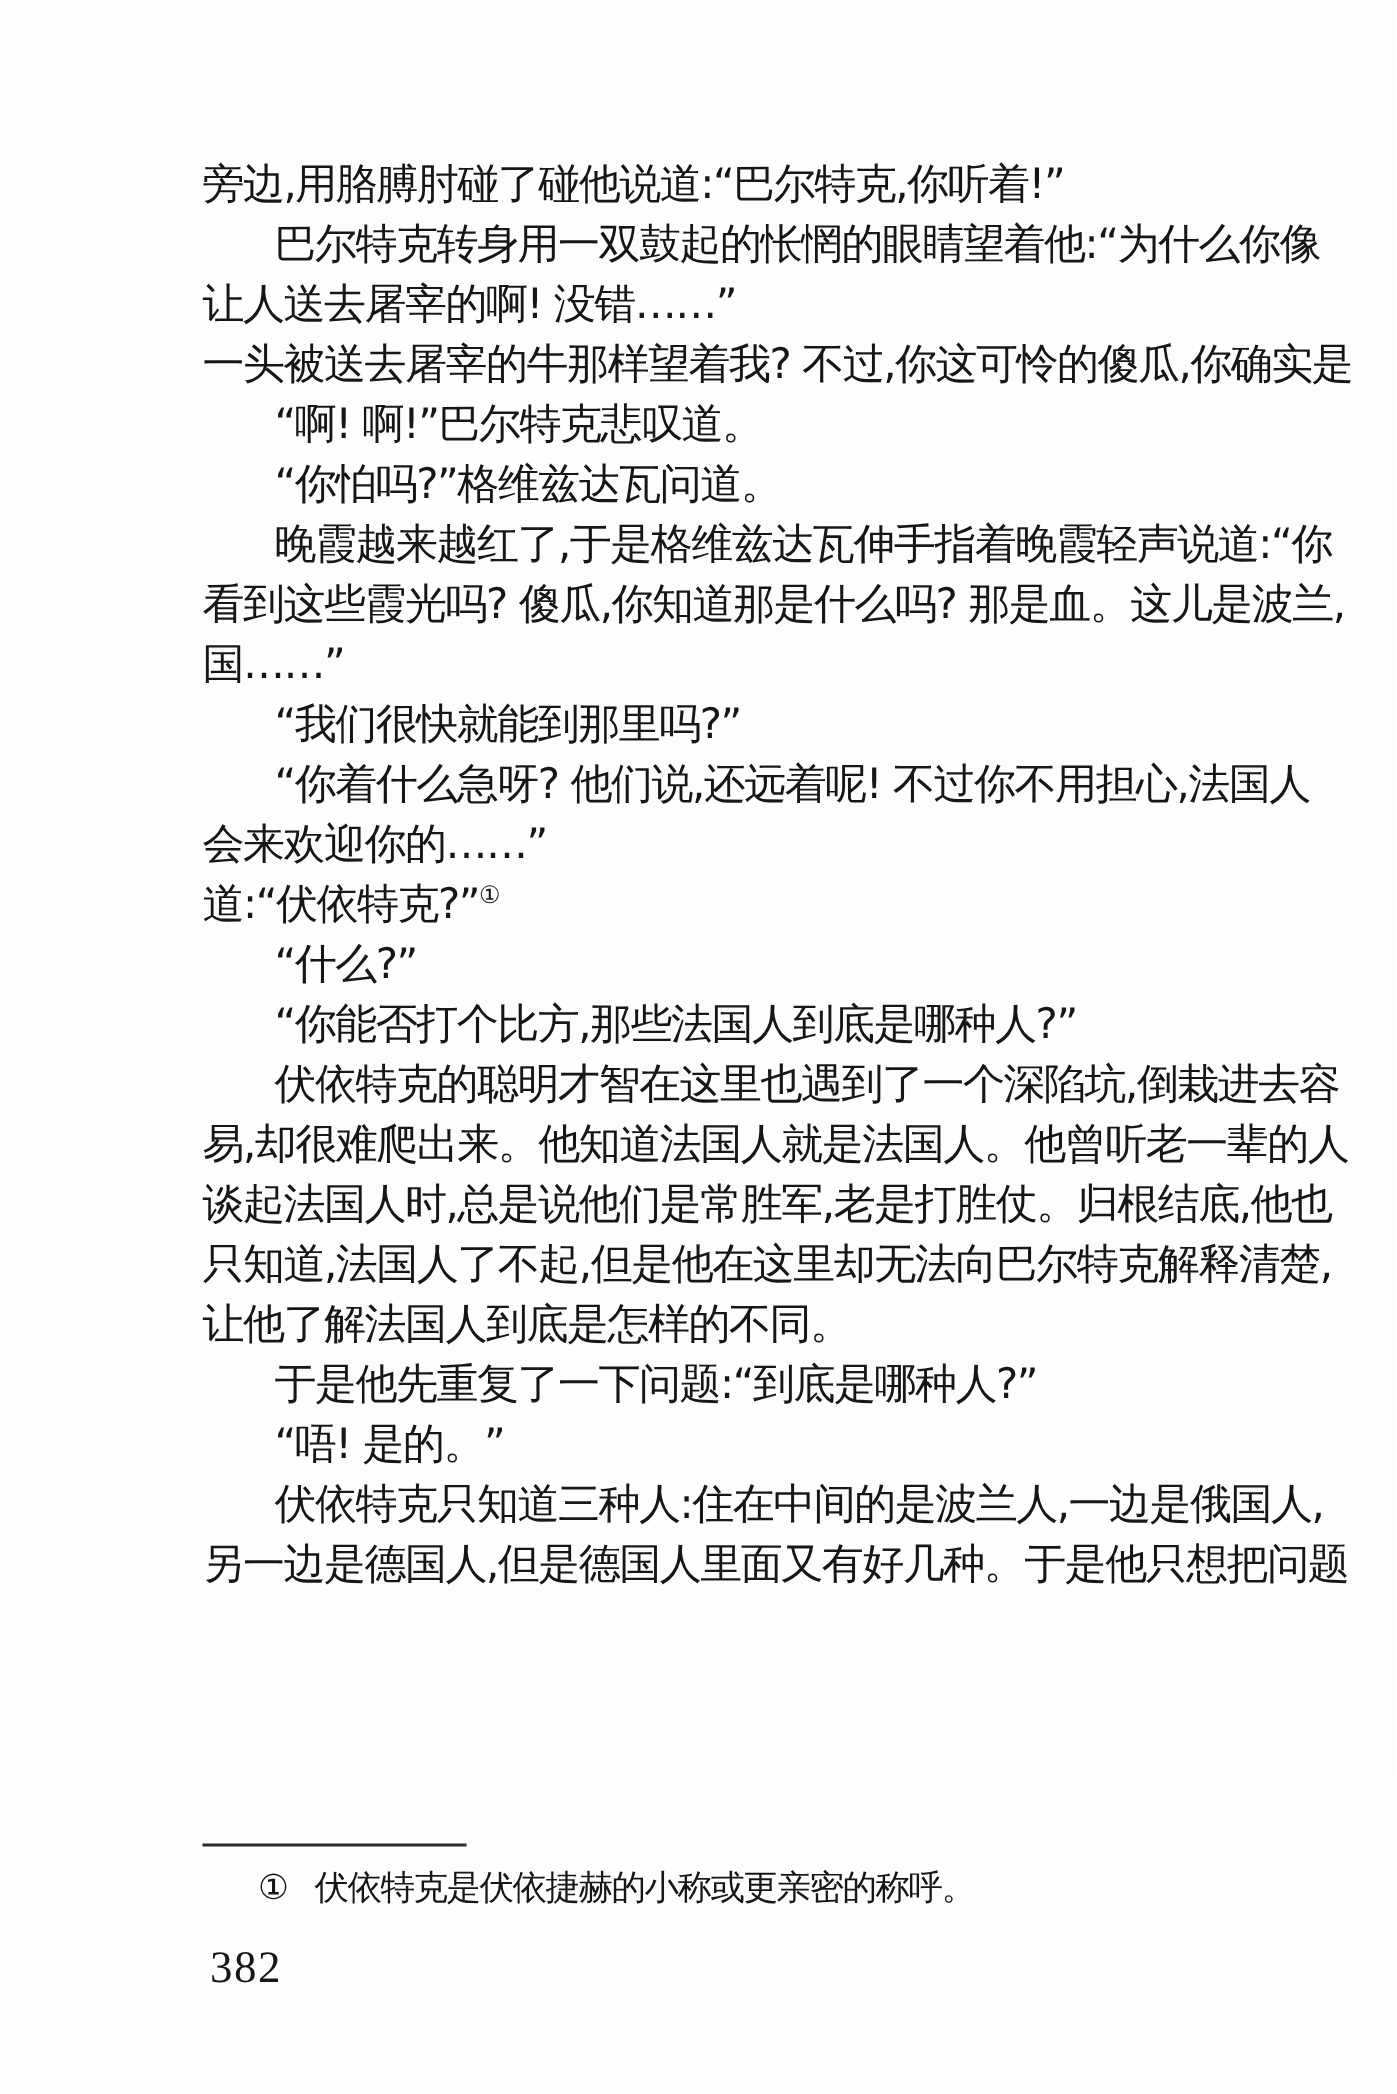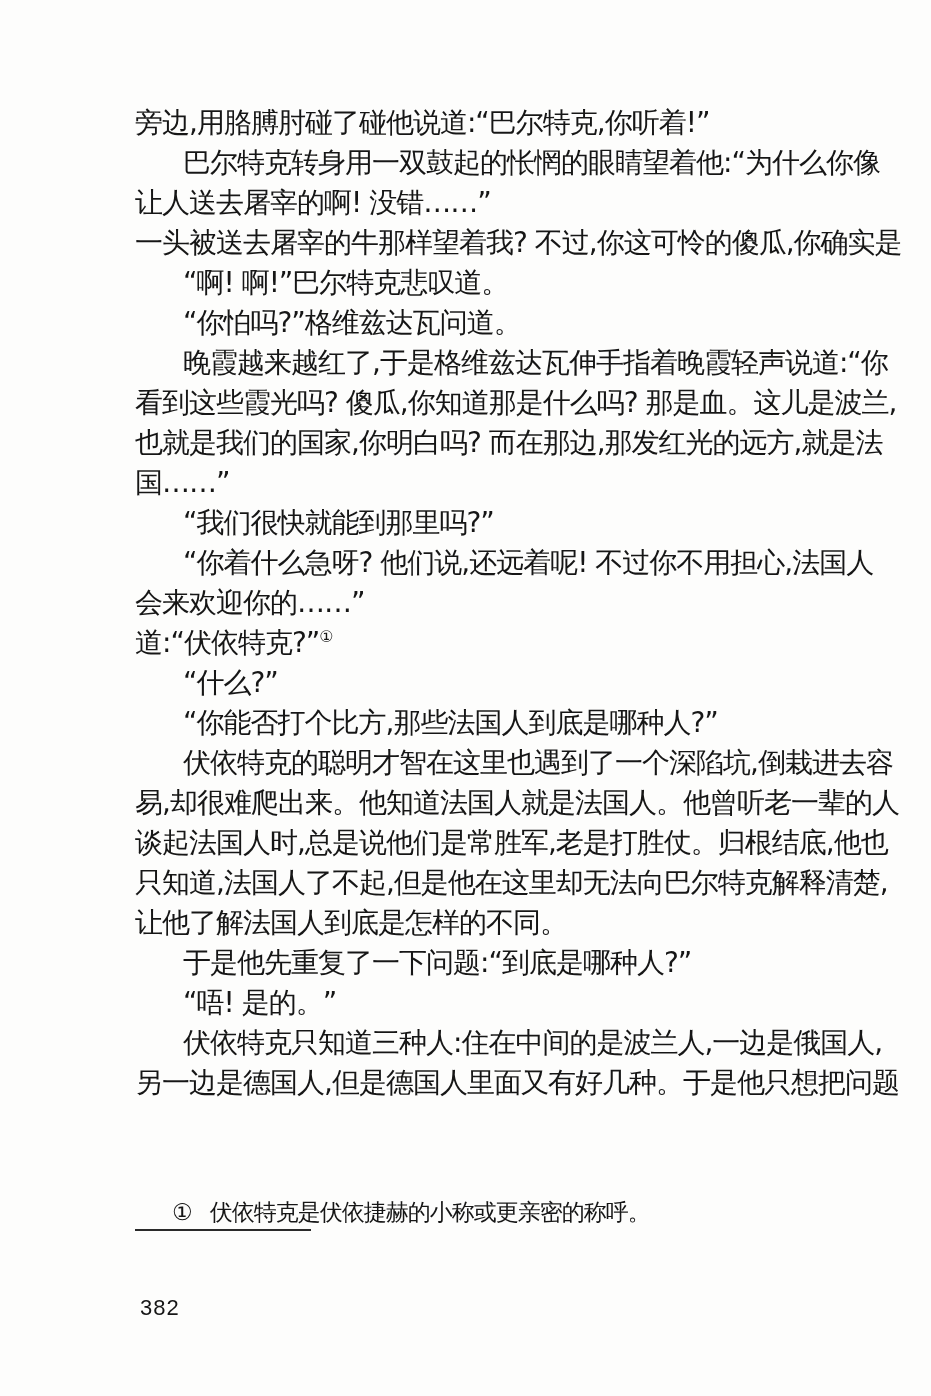--- a/index.html
+++ b/index.html
@@ -41,53 +41,52 @@
     position: absolute;
     left: 135px;
     top: 1229px;
     width: 176px;
     height: 0;
     border-top: 2px solid #2a2a2a;
   }
   .footnote {
     position: absolute;
     left: 172px;
-    top: 1197px;
+    top: 1244px;
     font-size: 23px;
     line-height: 30px;
     white-space: nowrap;
     letter-spacing: -1px;
   }
   .fn-marker {
     margin-right: 18px;
   }
   .page-number {
     position: absolute;
     left: 140px;
     top: 1295px;
-    font-size: 22px;
-    font-family: Liberation Sans, sans-serif;
+    font-size: 30px;
+    font-family: Liberation Serif, serif;
     letter-spacing: 1px;
   }
 </style>
 </head>
 <body>
 
 <div class="page">
 
   <div class="text-block">
       <div class="line">旁边,用胳膊肘碰了碰他说道:“巴尔特克,你听着!”</div>
       <div class="line indent">巴尔特克转身用一双鼓起的怅惘的眼睛望着他:“为什么你像</div>
       <div class="line">让人送去屠宰的啊! 没错……”</div>
       <div class="line">一头被送去屠宰的牛那样望着我? 不过,你这可怜的傻瓜,你确实是</div>
       <div class="line indent">“啊! 啊!”巴尔特克悲叹道。</div>
       <div class="line indent">“你怕吗?”格维兹达瓦问道。</div>
       <div class="line indent">晚霞越来越红了,于是格维兹达瓦伸手指着晚霞轻声说道:“你</div>
       <div class="line">看到这些霞光吗? 傻瓜,你知道那是什么吗? 那是血。这儿是波兰,</div>
-      <div class="line">也就是我们的国家,你明白吗? 而在那边,那发红光的远方,就是法</div>
       <div class="line">国……”</div>
       <div class="line indent">“我们很快就能到那里吗?”</div>
       <div class="line indent">“你着什么急呀? 他们说,还远着呢! 不过你不用担心,法国人</div>
       <div class="line">会来欢迎你的……”</div>
       <div class="line">道:“伏依特克?”<sup>①</sup></div>
       <div class="line indent">“什么?”</div>
       <div class="line indent">“你能否打个比方,那些法国人到底是哪种人?”</div>
       <div class="line indent">伏依特克的聪明才智在这里也遇到了一个深陷坑,倒栽进去容</div>
       <div class="line">易,却很难爬出来。他知道法国人就是法国人。他曾听老一辈的人</div>
       <div class="line">谈起法国人时,总是说他们是常胜军,老是打胜仗。归根结底,他也</div>

